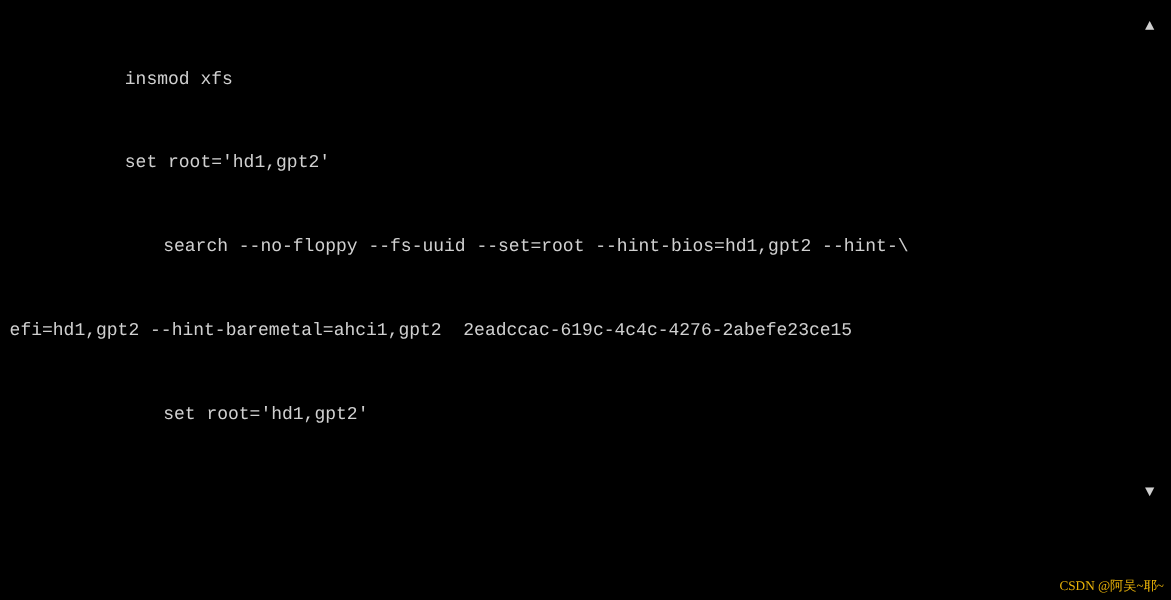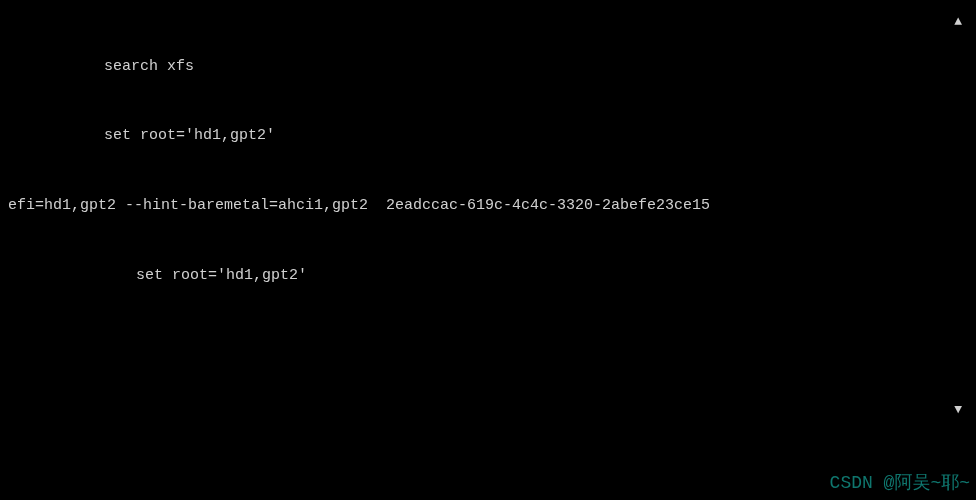--- a/index.html
+++ b/index.html
@@ -31,34 +31,35 @@
     .scroll-up {
       top: 12px;
     }
     .scroll-down {
       top: 400px;
     }
     .watermark {
       position: absolute;
       right: 6px;
       bottom: 2px;
-      color: #0f766e;
-      font-size: 18px;
-      font-family: Liberation Mono, monospace;
+      color: #eab308;
+      font-size: 11px;
+      font-family: Liberation Serif, serif;
     }
     .indent1 { padding-left: 96px; display: inline-block; }
     .indent2 { padding-left: 128px; display: inline-block; }
   </style>
 </head>
 <body>
 
 <div class="terminal">
-  <div><span class="indent1"></span><span>search xfs</span></div>
+  <div><span class="indent1"></span><span>insmod xfs</span></div>
   <div><span class="indent1"></span><span>set root='hd1,gpt2'</span></div>
-  <div><span>efi=hd1,gpt2 --hint-baremetal=ahci1,gpt2  2eadccac-619c-4c4c-3320-2abefe23ce15</span></div>
+  <div><span class="indent2"></span><span>search --no-floppy --fs-uuid --set=root --hint-bios=hd1,gpt2 --hint-\</span></div>
+  <div><span>efi=hd1,gpt2 --hint-baremetal=ahci1,gpt2  2eadccac-619c-4c4c-4276-2abefe23ce15</span></div>
   <div><span class="indent2"></span><span>set root='hd1,gpt2'</span></div>
   
   
   
   
   
   
   
   
   

